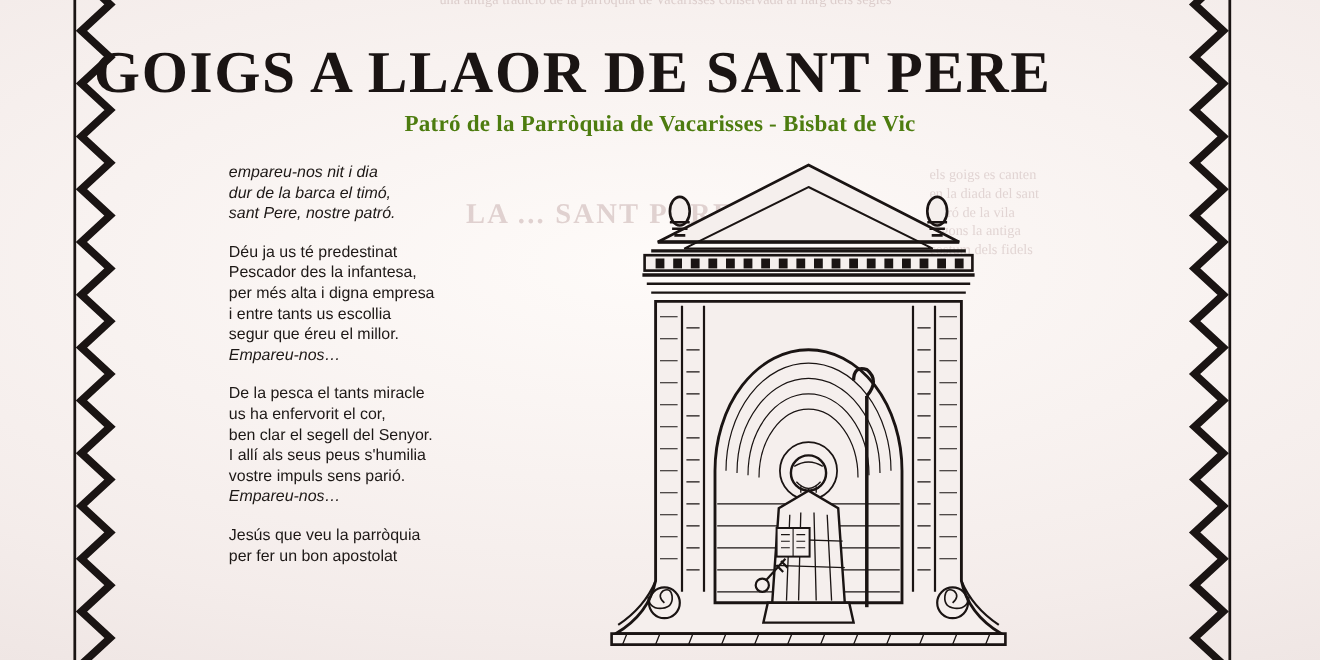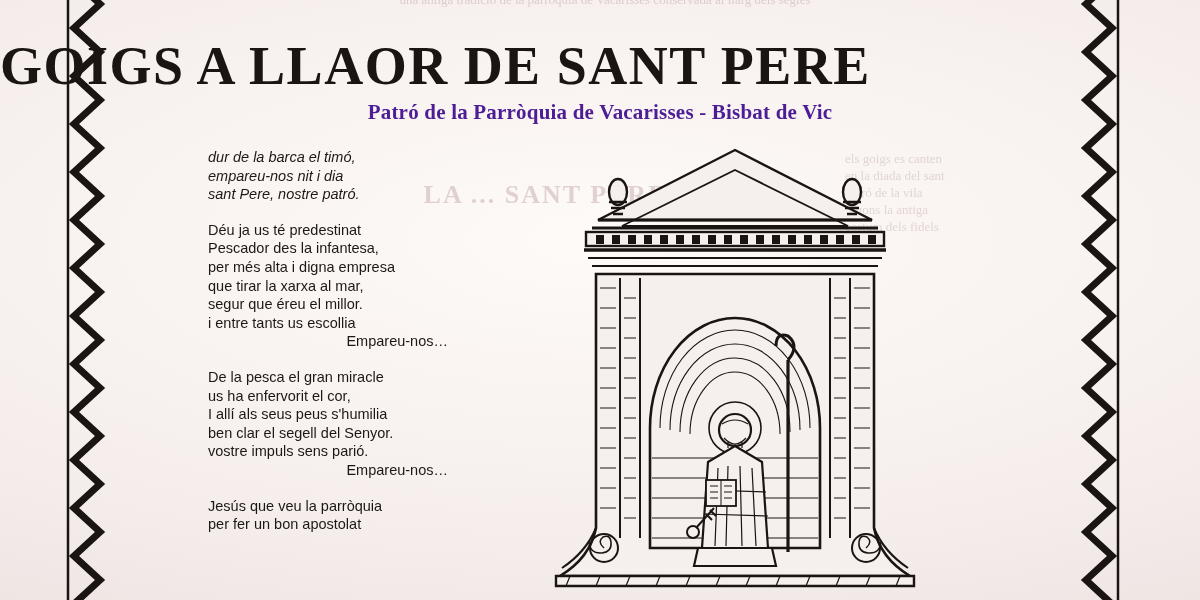--- a/index.html
+++ b/index.html
@@ -45,39 +45,39 @@
     height: 18px;
     overflow: hidden;
   }
 
   
   #title {
     position: absolute;
     left: 0;
     top: 35px;
     width: 956px;
-    text-align: left;
+    text-align: right;
     font-family: "Liberation Serif", serif;
     font-weight: bold;
     font-size: 54px;
     letter-spacing: 1.5px;
     color: #1a1413;
     white-space: nowrap;
   }
   #subtitle {
     position: absolute;
     left: 0;
     top: 100px;
     width: 1200px;
     text-align: center;
     font-family: "Liberation Serif", serif;
     font-weight: bold;
     font-size: 21px;
     letter-spacing: 0.2px;
-    color: #4c1d95;
+    color: #4d7c0f;
     white-space: nowrap;
   }
 
   
   #ghost-line {
     position: absolute;
     left: 390px;
     top: 180px;
     width: 430px;
     text-align: center;
@@ -121,21 +121,21 @@
     top: 148px;
     width: 250px;
     font-family: "Liberation Sans", sans-serif;
     font-size: 14.5px;
     line-height: 18.6px;
     color: #1d1816;
   }
   .stanza { margin-bottom: 17px; }
   .stanza.italic { font-style: italic; }
   .refrain {
-    text-align: right;
+    font-style: italic;
     padding-right: 10px;
   }
 
   
   #engraving {
     position: absolute;
     left: 500px;
     top: 128px;
     width: 470px;
     height: 472px;
@@ -185,38 +185,37 @@
 
   <div id="ghost-line">LA ... SANT PERE A VAC...</div>
   <div id="ghost-block" style="white-space: pre-line;">els goigs es canten
 en la diada del sant
 patró de la vila
 segons la antiga
 costum dels fidels</div>
 
   <div id="verses">
       <div class="stanza italic">
+        <div>empareu-nos nit i dia</div>
         <div>dur de la barca el timó,</div>
-        <div>empareu-nos nit i dia</div>
         <div>sant Pere, nostre patró.</div>
       </div>
       <div class="stanza">
         <div>Déu ja us té predestinat</div>
         <div>Pescador des la infantesa,</div>
         <div>per més alta i digna empresa</div>
-        <div>que tirar la xarxa al mar,</div>
+        <div>i entre tants us escollia</div>
         <div>segur que éreu el millor.</div>
-        <div>i entre tants us escollia</div>
         <div class="refrain">Empareu-nos…</div>
       </div>
       <div class="stanza">
-        <div>De la pesca el gran miracle</div>
+        <div>De la pesca el tants miracle</div>
         <div>us ha enfervorit el cor,</div>
+        <div>ben clar el segell del Senyor.</div>
         <div>I allí als seus peus s'humilia</div>
-        <div>ben clar el segell del Senyor.</div>
         <div>vostre impuls sens parió.</div>
         <div class="refrain">Empareu-nos…</div>
       </div>
       <div class="stanza">
         <div>Jesús que veu la parròquia</div>
         <div>per fer un bon apostolat</div>
       </div>
     </div>
 
   <div id="engraving">

